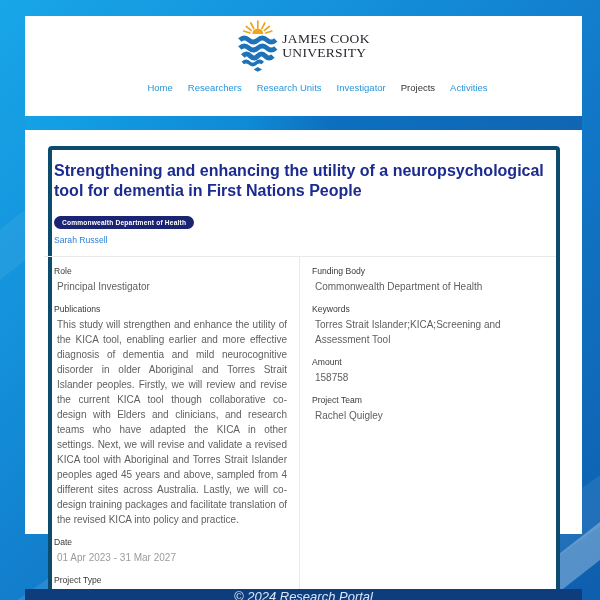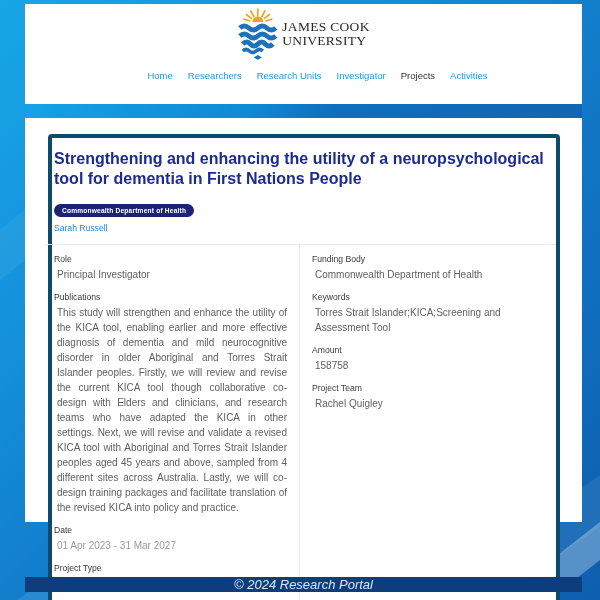--- a/index.html
+++ b/index.html
@@ -13,21 +13,21 @@
   .streak { position:absolute; pointer-events:none; }
   .streak1 { left:-120px; bottom:-10px; width:420px; height:55px;
              background:rgba(255,255,255,0.10); transform:rotate(-35deg); }
   .streak2 { left:150px; bottom:-55px; width:520px; height:42px;
              background:rgba(255,255,255,0.08); transform:rotate(-35deg); }
   .streak3 { right:-70px; bottom:5px; width:240px; height:30px;
              background:rgba(255,255,255,0.30); transform:rotate(-38deg); }
   .streak4 { left:-60px; top:180px; width:260px; height:40px;
              background:rgba(255,255,255,0.06); transform:rotate(-38deg); }
 
-  .column { position:absolute; left:25px; top:4px; width:557px; height:524px;
+  .column { position:absolute; left:25px; top:16px; width:557px; height:524px;
             display:flex; flex-direction:column; }
 
   
   .site-header { background:#ffffff; height:100px; position:relative; flex:none; }
   .logo { position:absolute; top:4px; left:50%; transform:translateX(-50%);
           display:flex; align-items:center; gap:5px; cursor:pointer; }
   .logo-text { font-family:"Liberation Serif", serif; color:#26262e;
                font-size:13.5px; line-height:1.02; letter-spacing:0.3px; white-space:nowrap; }
   .nav { position:absolute; left:0; right:0; top:66px; display:flex;
          justify-content:center; gap:15px;margin-left:28px; }

